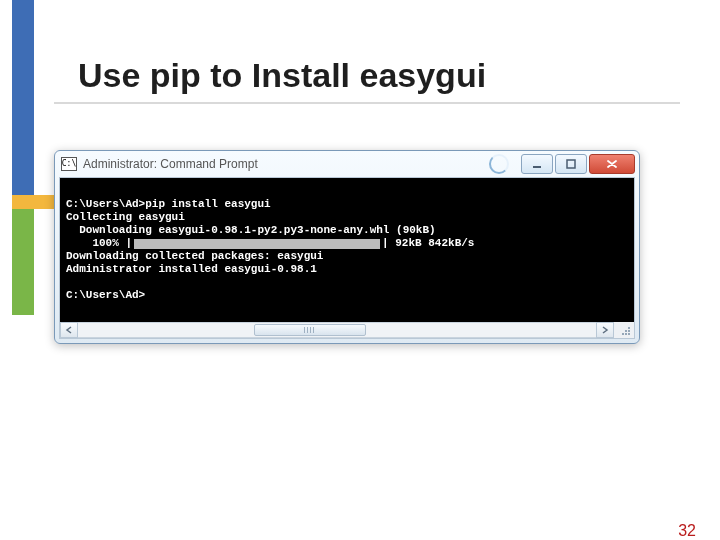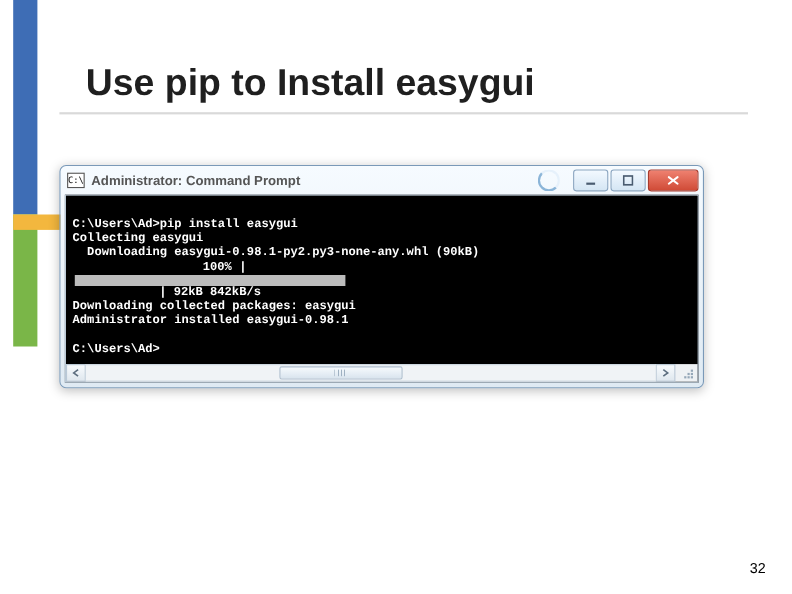--- a/index.html
+++ b/index.html
@@ -91,21 +91,20 @@
     color: #000;
     display: flex;
     align-items: center;
     justify-content: center;
   }
   .titlebar-text {
     font-size: 12px;
     color: #555;
     flex: 1;
     white-space: nowrap;
-    font-weight: bold;
   }
   .spinner {
     width: 16px;
     height: 16px;
     border: 2px solid #8bb5d8;
     border-top-color: #e6f1fb;
     border-right-color: #e6f1fb;
     border-radius: 50%;
     margin-right: 6px;
   }
@@ -143,21 +142,20 @@
     font-size: 11px;
     line-height: 13px;
     padding: 20px 6px 6px 6px;
     font-weight: bold;
     white-space: pre;
     min-height: 118px;
   }
   .progress-line {
     display: inline-flex;
     align-items: center;
-    flex-direction: column;
   }
   .pbar {
     display: inline-block;
     width: 246px;
     height: 10px;
     margin: 0 2px;
     background: #bcbcbc;
     vertical-align: middle;
   }
   
@@ -201,23 +199,23 @@
   }
   .resize-grip {
     width:16px;
     display:flex;align-items:flex-end;justify-content:flex-end;
     padding:1px 2px;
     color:#95a7b8;
   }
   .page-number {
     position: absolute;
     right: 24px;
-    bottom: 16px;
-    font-size: 13px;
-    color: #000000;
+    bottom: 0;
+    font-size: 16px;
+    color: #b91c1c;
   }
 </style>
 </head>
 <body>
 
 <div class="bar-blue"></div>
 <div class="bar-yellow"></div>
 <div class="bar-green"></div>
 
 <div class="slide-title">Use pip to Install easygui</div>

